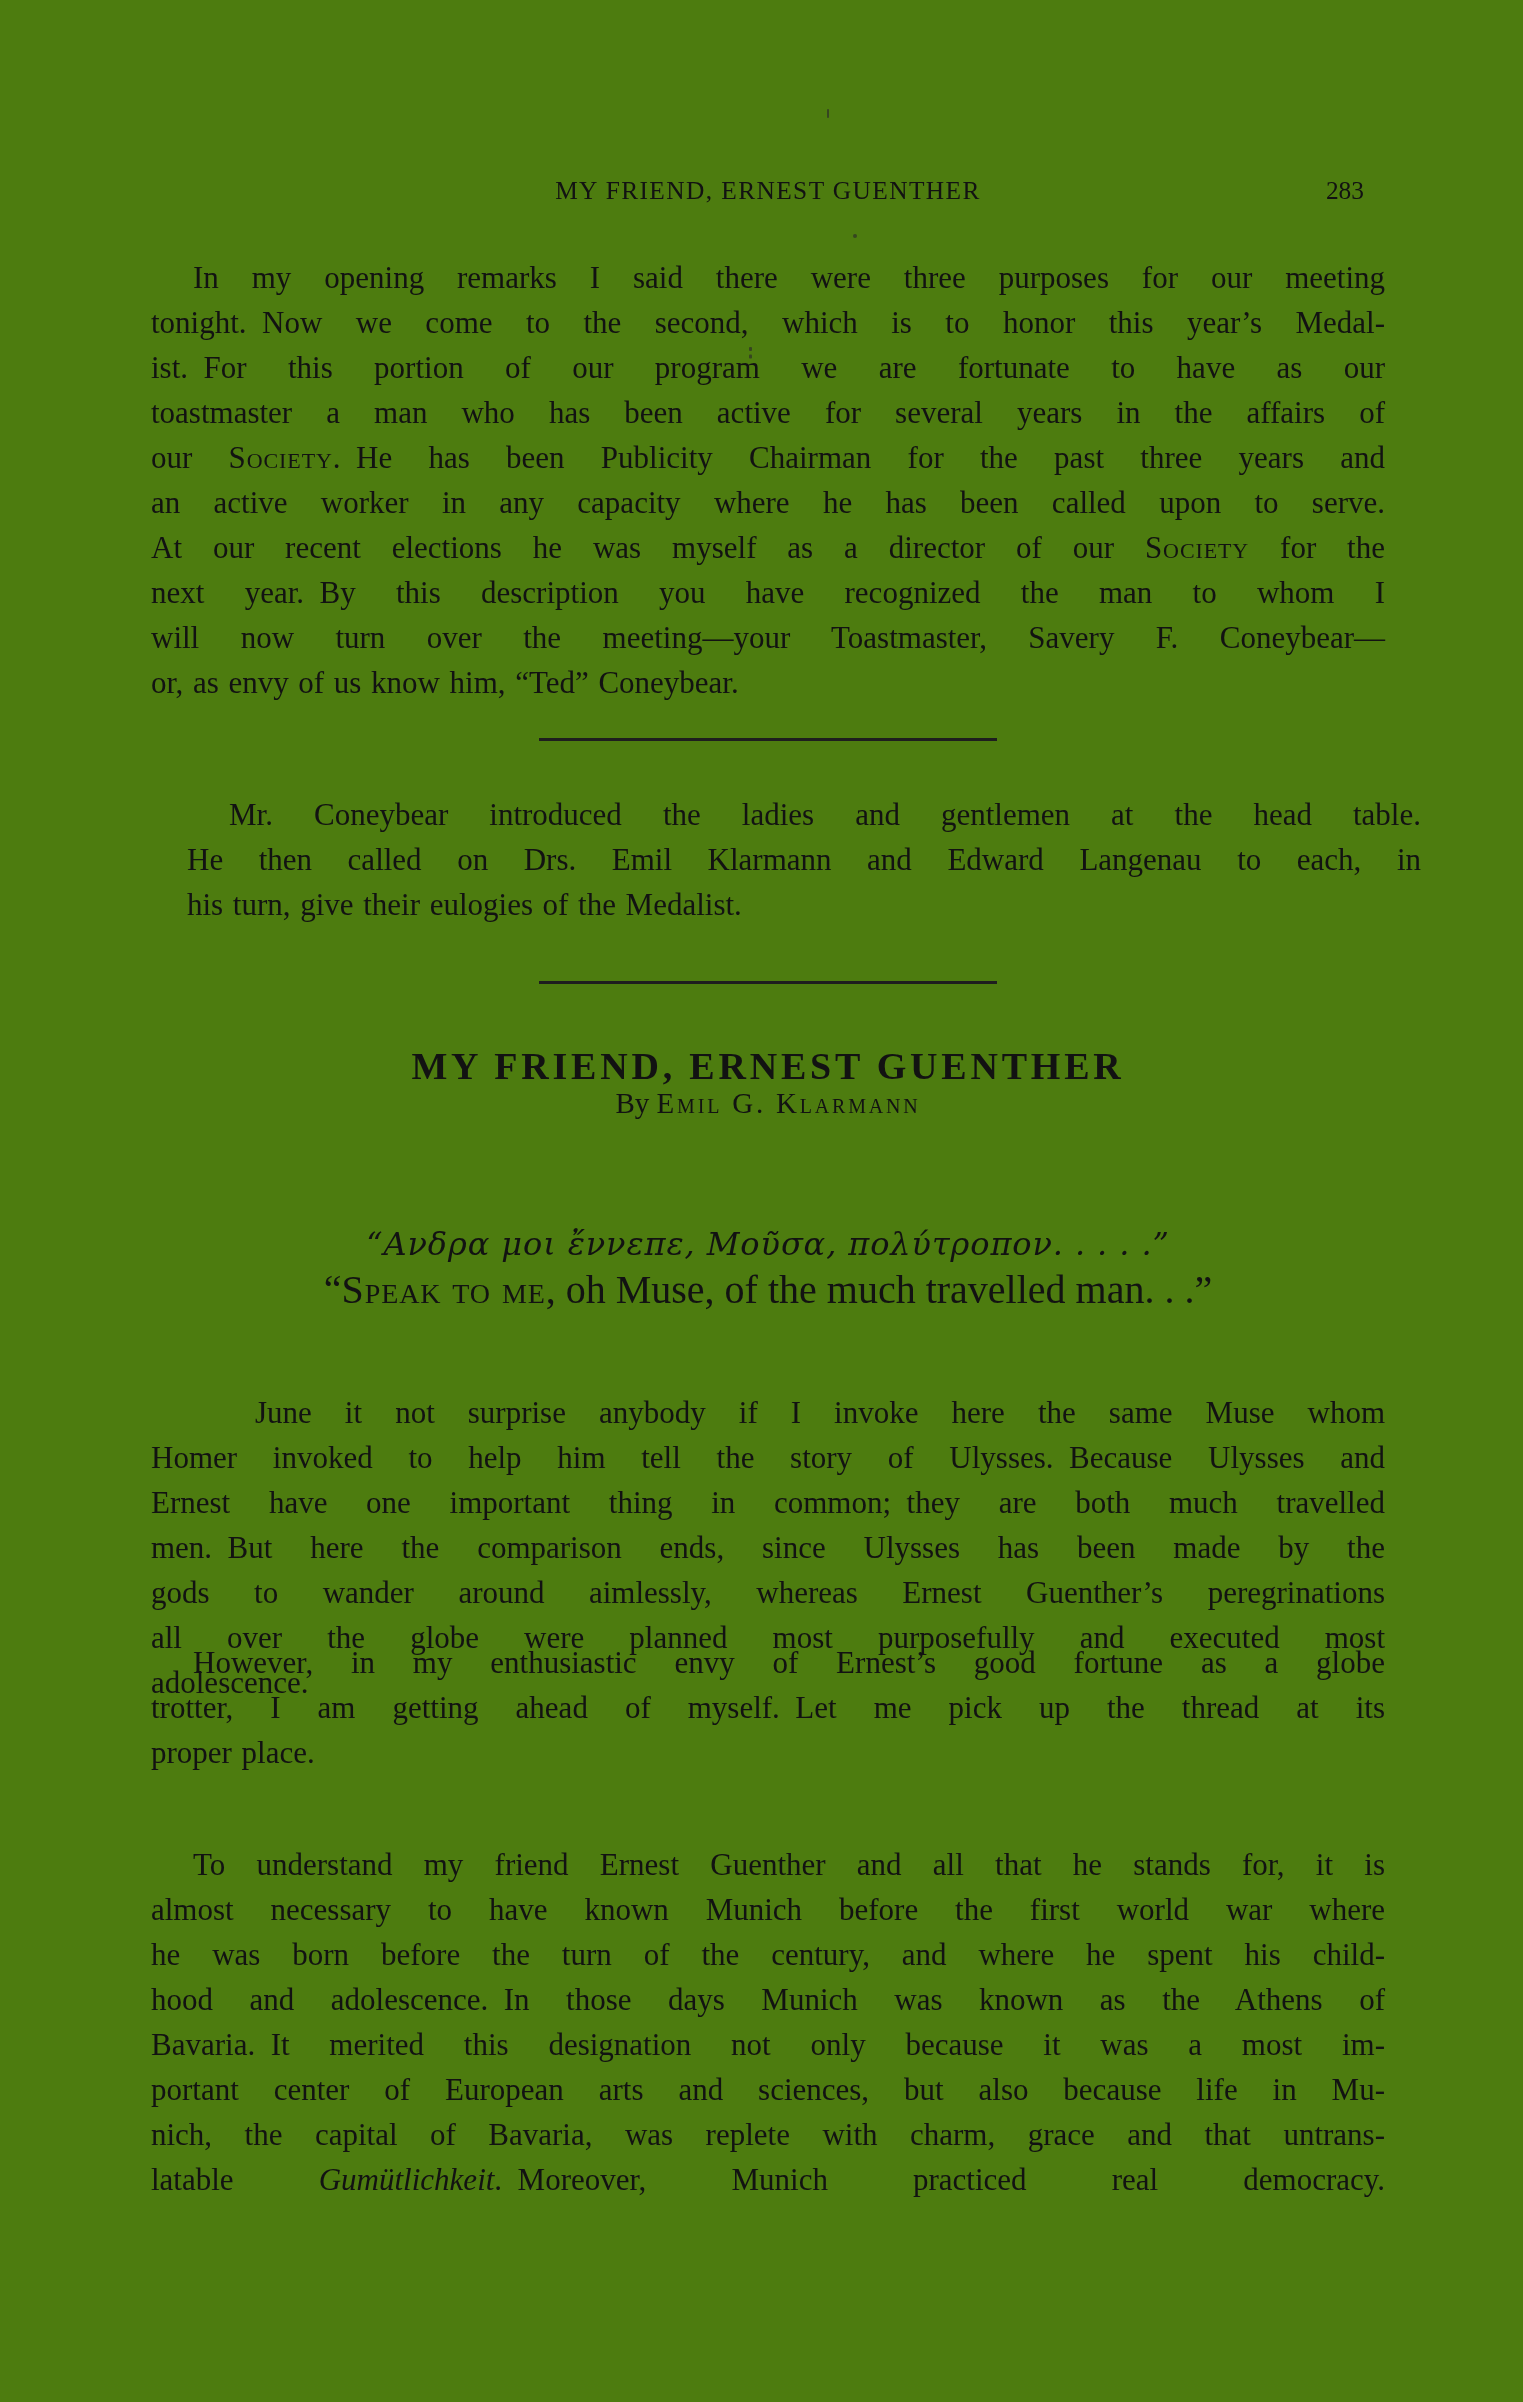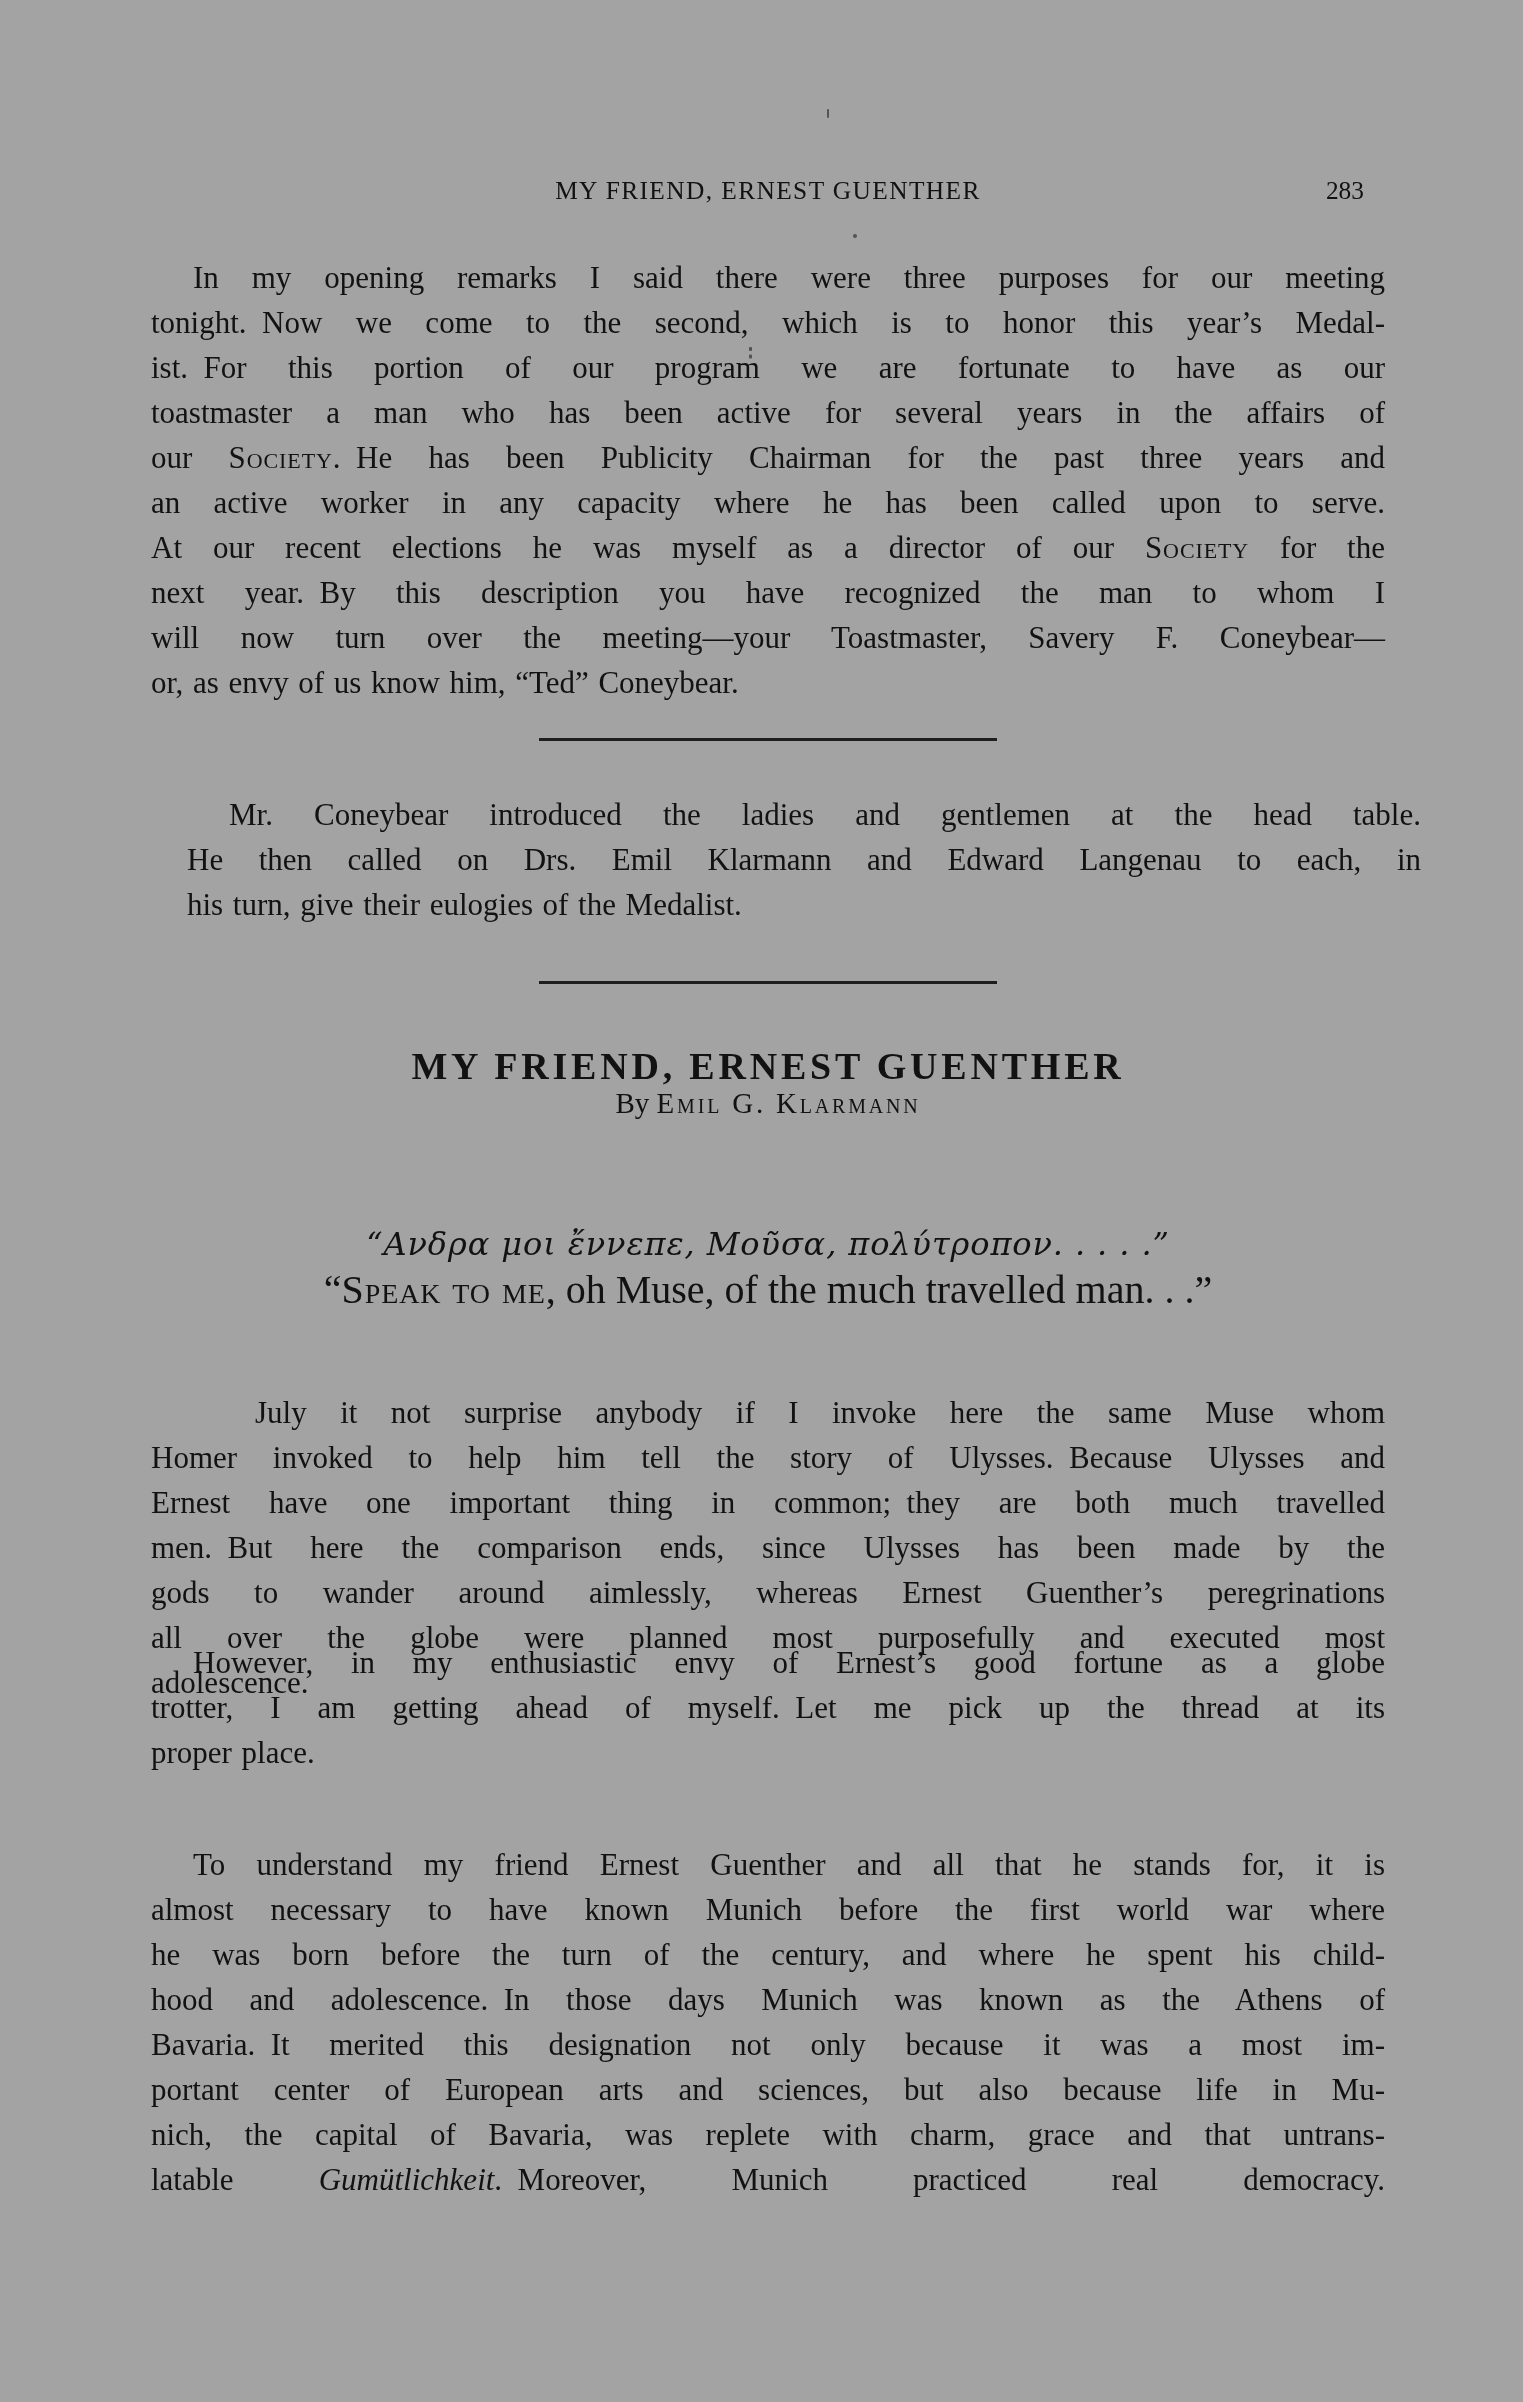--- a/index.html
+++ b/index.html
@@ -4,21 +4,21 @@
 <style>
   html, body {
     margin: 0;
     padding: 0;
     background: #ffffff;
   }
   .page {
     position: relative;
     width: 1524px;
     height: 2402px;
-    background: #a3a3a3;
+    background: #4d7c0f;
     font-family: "Liberation Serif", "DejaVu Serif", serif;
     color: #121212;
     overflow: hidden;
   }
   .block {
     position: absolute;
     left: 151px;
     width: 1234px;
   }
   
@@ -163,21 +163,21 @@
 
   <h1 class="article-title">MY FRIEND, ERNEST GUENTHER</h1>
 
   <div class="byline"><span>By </span><span class="sc">Emil G. Klarmann</span></div>
 
   <div class="greek">“Ανδρα μοι ἔννεπε, Μοῦσα, πολύτροπον. . . . .”</div>
 
   <div class="translation"><span>“</span><span class="sc">Speak to me</span><span>, oh Muse, of the much travelled man. . .”</span></div>
 
   <section class="block para pos-p3">
-    <div class="line ind2">July it not surprise anybody if I invoke here the same Muse whom</div>
+    <div class="line ind2">June it not surprise anybody if I invoke here the same Muse whom</div>
     <div class="line">Homer invoked to help him tell the story of Ulysses. Because Ulysses and</div>
     <div class="line">Ernest have one important thing in common; they are both much travelled</div>
     <div class="line">men. But here the comparison ends, since Ulysses has been made by the</div>
     <div class="line">gods to wander around aimlessly, whereas Ernest Guenther’s peregrinations</div>
     <div class="line">all over the globe were planned most purposefully and executed most</div>
     <div class="line end">adolescence.</div>
   </section>
 
   <section class="block para pos-p4">
     <div class="line ind">However, in my enthusiastic envy of Ernest’s good fortune as a globe</div>

